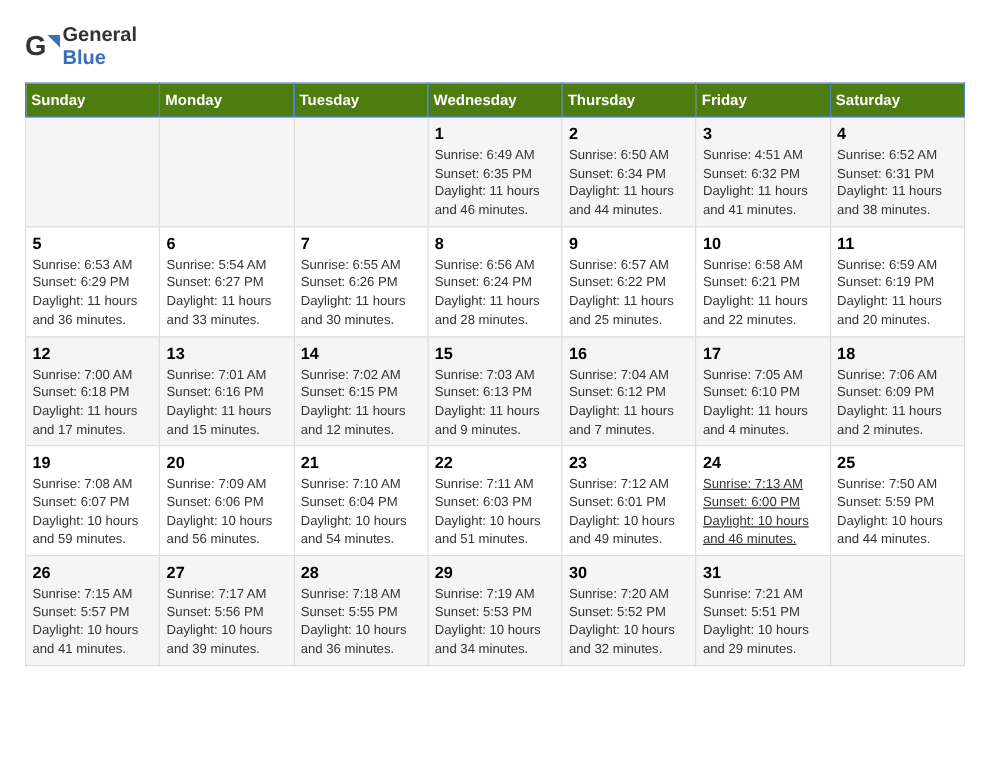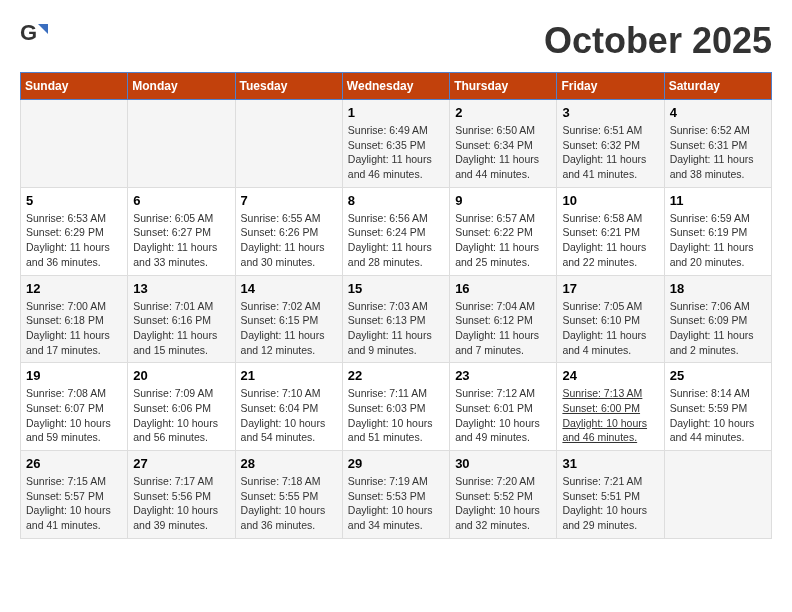--- a/index.html
+++ b/index.html
@@ -36,21 +36,21 @@
     .subtitle {
       font-size: 15px;
       color: #555;
     }
     table {
       width: 100%;
       border-collapse: collapse;
       font-size: 11px;
     }
     thead tr th {
-      background-color: #c2410c;
+      background-color: #4d7c0f;
       color: #fff;
       padding: 6px 4px;
       text-align: left;
       font-size: 12px;
       border: 1px solid #5080cc;
     }
     tbody tr {
       vertical-align: top;
     }
     tbody tr:nth-child(odd) {
@@ -79,23 +79,26 @@
   </style>
 </head>
 <body>
 
 <div class="header">
   <div class="logo">
     <svg class="logo-icon" viewBox="0 0 28 28">
       <text x="0" y="20" font-size="22" font-weight="bold" fill="#333">G</text>
       <polygon points="18,4 28,4 28,14" fill="#3a6ebf"></polygon>
     </svg>
+    <div>
+      <div style="font-size:16px;font-weight:bold;color:#333;">General</div>
+      <div style="font-size:16px;font-weight:bold;color:#3a6ebf;">Blue</div>
+    </div>
   </div>
   <div class="title-block">
-    <div class="month-title">October 2025</div>
   </div>
 </div>
 
 <table>
   <thead>
     <tr>
     <th>Sunday</th>
         <th>Monday</th>
         <th>Tuesday</th>
         <th>Wednesday</th>
@@ -118,21 +121,21 @@
         </td>
         <td>
           <div class="day-number">2</div>
           <div class="day-info" style="white-space: pre-line;">Sunrise: 6:50 AM
 Sunset: 6:34 PM
 Daylight: 11 hours
 and 44 minutes.</div>
         </td>
         <td>
           <div class="day-number">3</div>
-          <div class="day-info" style="white-space: pre-line;">Sunrise: 6:51 AM
+          <div class="day-info" style="white-space: pre-line;">Sunrise: 4:51 AM
 Sunset: 6:32 PM
 Daylight: 11 hours
 and 41 minutes.</div>
         </td>
         <td>
           <div class="day-number">4</div>
           <div class="day-info" style="white-space: pre-line;">Sunrise: 6:52 AM
 Sunset: 6:31 PM
 Daylight: 11 hours
 and 38 minutes.</div>
@@ -141,21 +144,21 @@
       <tr>
         <td>
           <div class="day-number">5</div>
           <div class="day-info" style="white-space: pre-line;">Sunrise: 6:53 AM
 Sunset: 6:29 PM
 Daylight: 11 hours
 and 36 minutes.</div>
         </td>
         <td>
           <div class="day-number">6</div>
-          <div class="day-info" style="white-space: pre-line;">Sunrise: 6:05 AM
+          <div class="day-info" style="white-space: pre-line;">Sunrise: 5:54 AM
 Sunset: 6:27 PM
 Daylight: 11 hours
 and 33 minutes.</div>
         </td>
         <td>
           <div class="day-number">7</div>
           <div class="day-info" style="white-space: pre-line;">Sunrise: 6:55 AM
 Sunset: 6:26 PM
 Daylight: 11 hours
 and 30 minutes.</div>
@@ -278,21 +281,21 @@
         </td>
         <td>
           <div class="day-number">24</div>
           <div class="day-info" style="white-space: pre-line; text-decoration: underline;">Sunrise: 7:13 AM
 Sunset: 6:00 PM
 Daylight: 10 hours
 and 46 minutes.</div>
         </td>
         <td>
           <div class="day-number">25</div>
-          <div class="day-info" style="white-space: pre-line;">Sunrise: 8:14 AM
+          <div class="day-info" style="white-space: pre-line;">Sunrise: 7:50 AM
 Sunset: 5:59 PM
 Daylight: 10 hours
 and 44 minutes.</div>
         </td>
       </tr>
       <tr>
         <td>
           <div class="day-number">26</div>
           <div class="day-info" style="white-space: pre-line;">Sunrise: 7:15 AM
 Sunset: 5:57 PM

